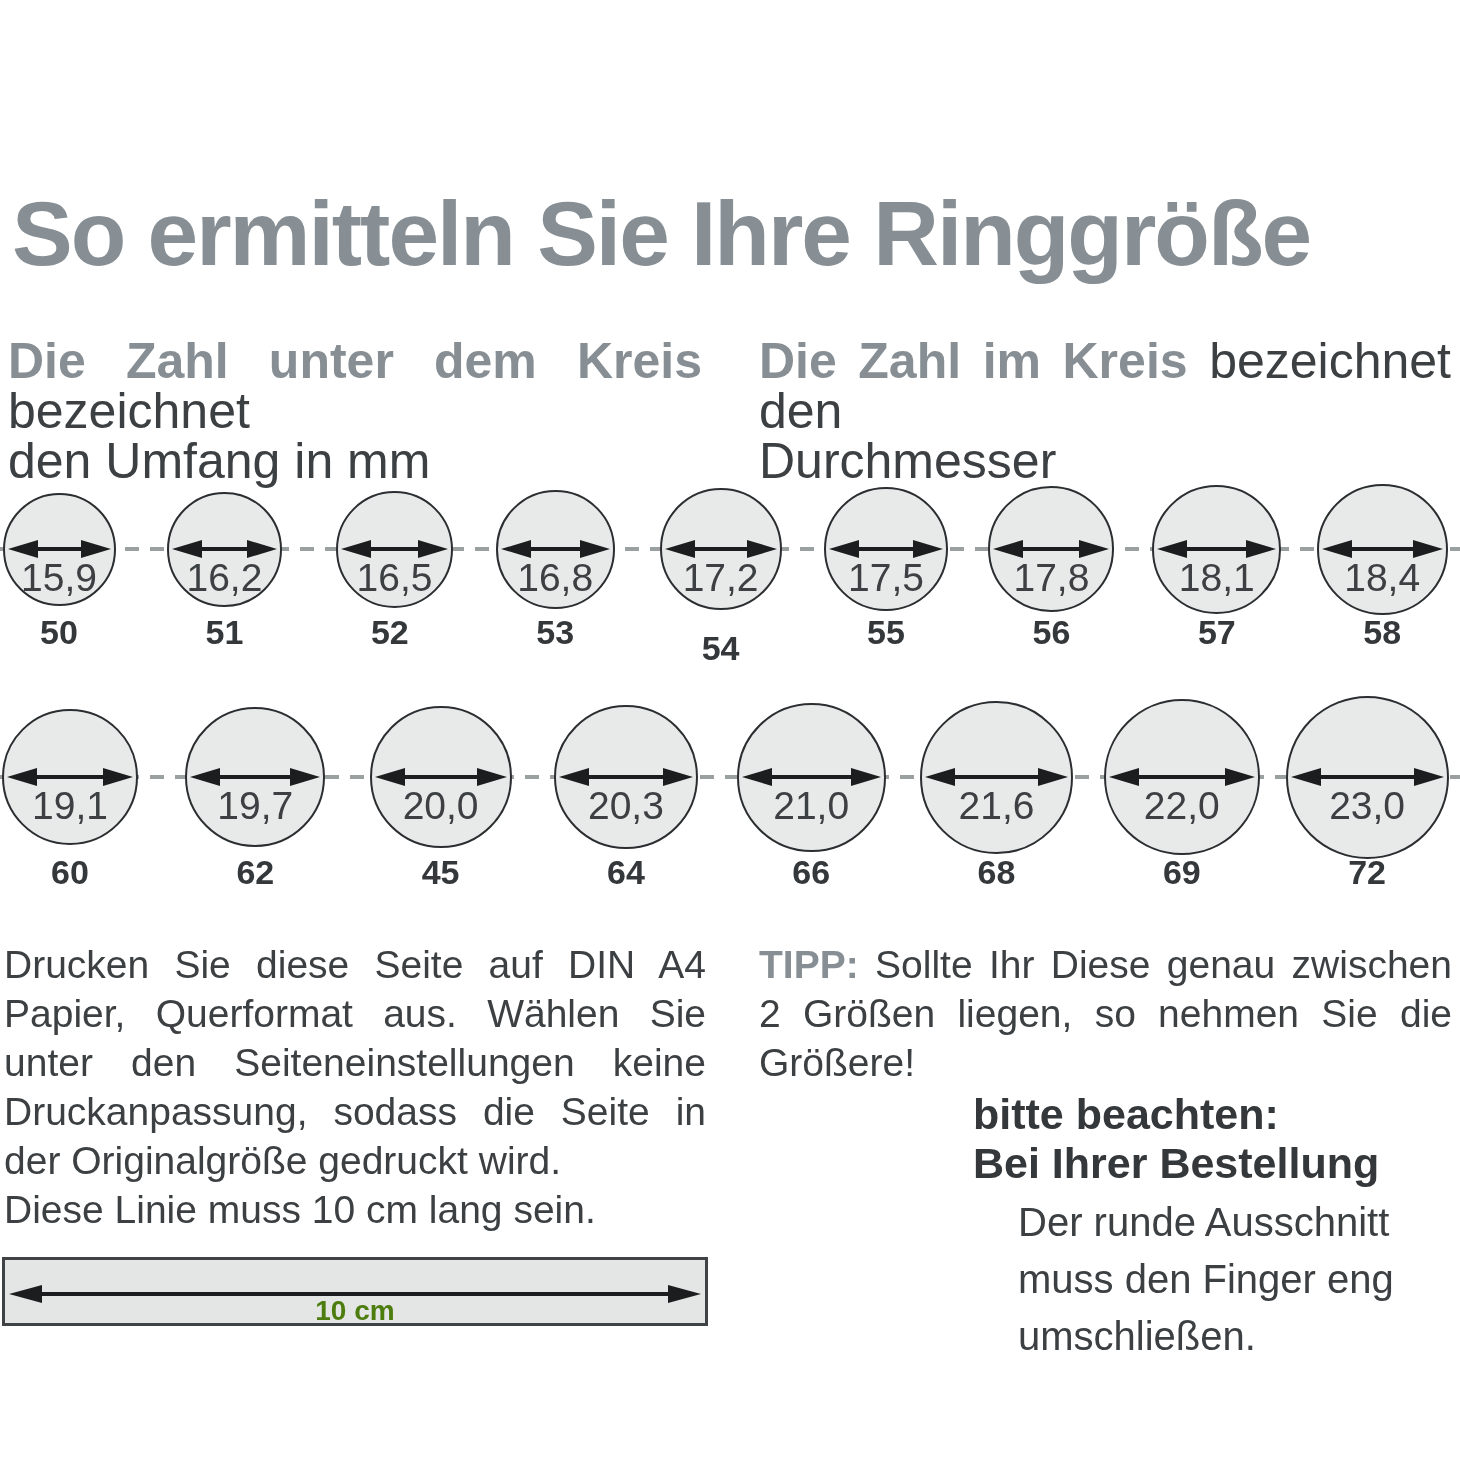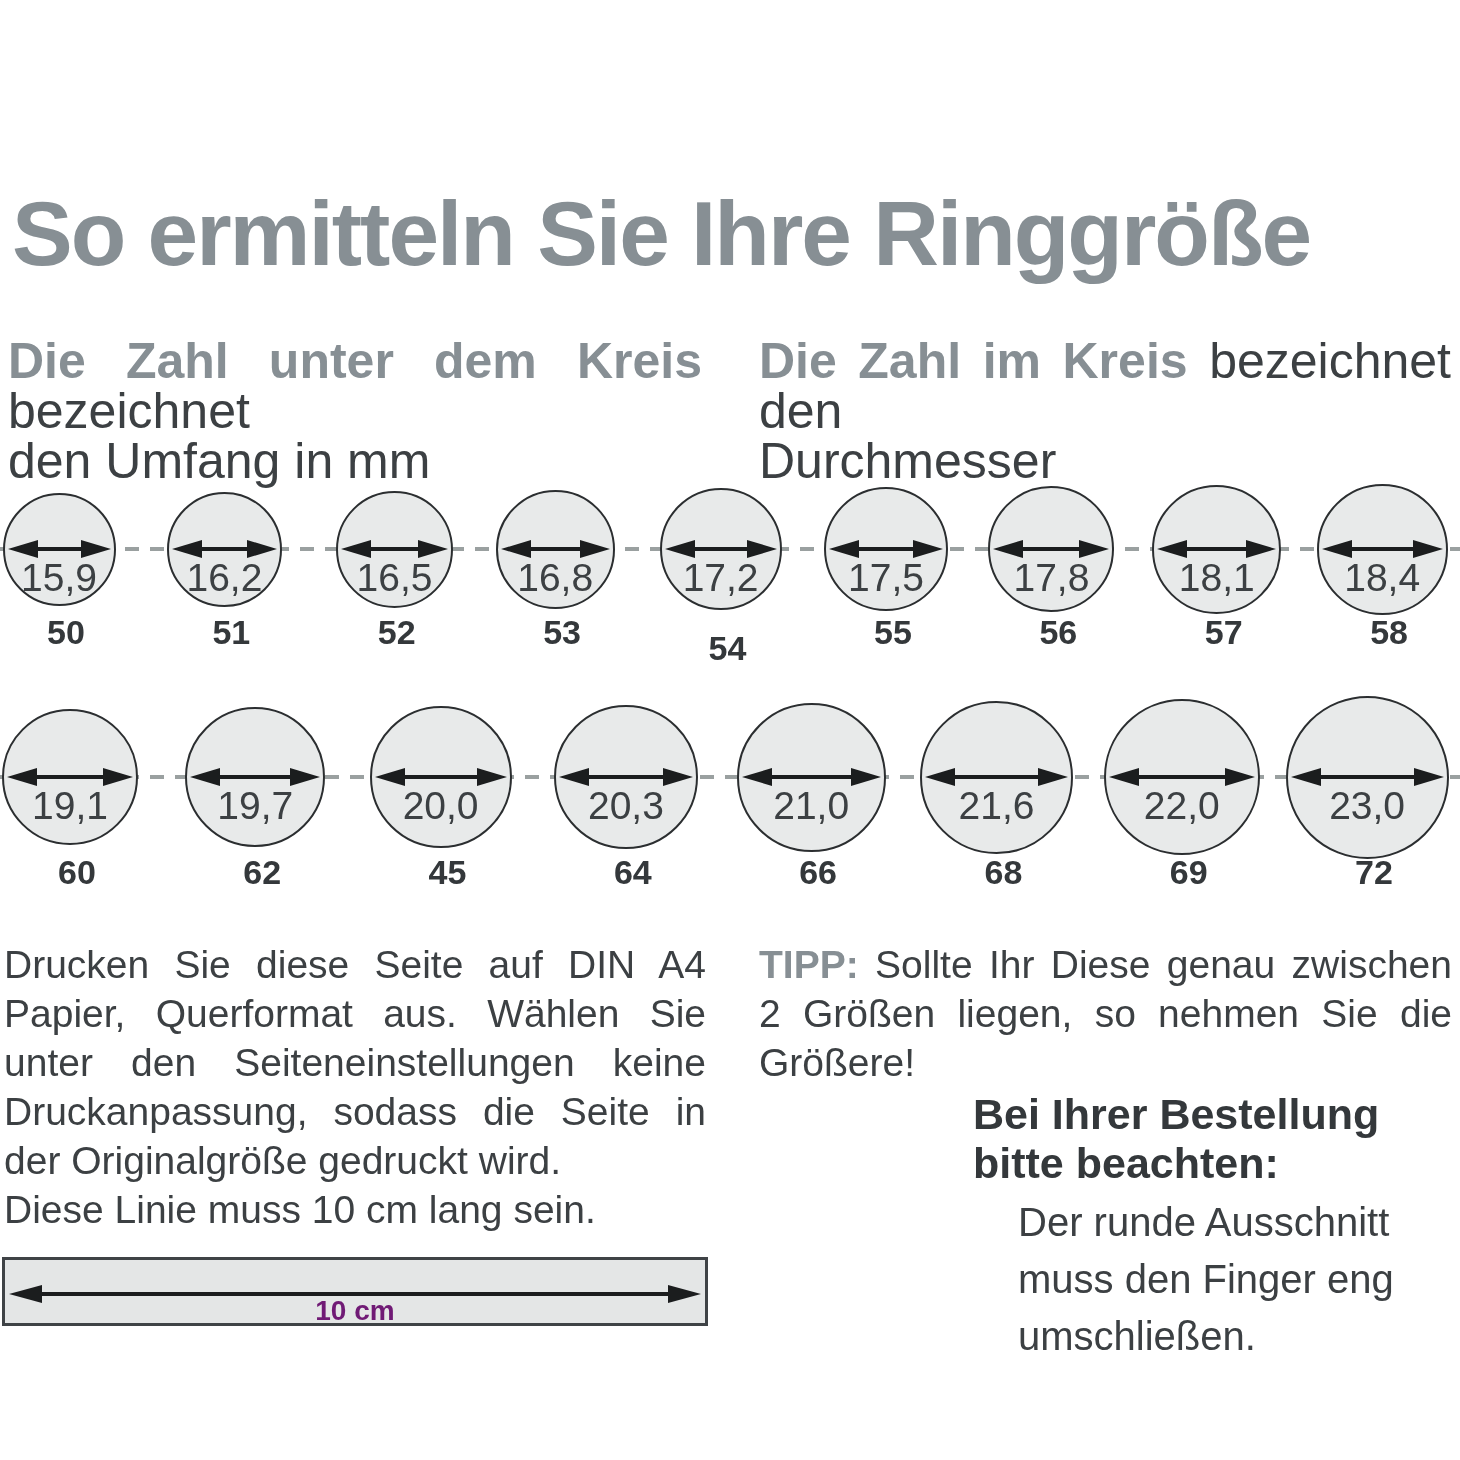--- a/index.html
+++ b/index.html
@@ -23,34 +23,34 @@
   .circle{
     position:absolute;border-radius:50%;background:#e8eaea;
     border:2px solid #2b2e30;box-sizing:border-box;z-index:2;
   }
   .arrowsvg{position:absolute;}
   .dlabel{
     position:absolute;left:0;right:0;text-align:center;
     font-size:39px;color:#3c4043;
   }
   .sizelabel{
-    position:absolute;width:120px;font-weight:bold;
-    font-size:34px;color:#34383b;z-index:2;padding-left:48px;
+    position:absolute;width:120px;text-align:center;font-weight:bold;
+    font-size:34px;color:#34383b;z-index:2;
   }
   .pblock{position:absolute;font-size:39px;line-height:49px;color:#3c4043;}
   #print-note{left:4px;top:940px;width:702px;}
   #tip-block{left:759px;top:940px;width:693px;}
   .ruler{
     position:absolute;left:2px;top:1257px;width:706px;height:69px;
     background:#e4e6e6;border:3px solid #3f4346;box-sizing:border-box;
   }
   .ruler svg{position:absolute;left:3px;top:19px;}
   .rlabel{
     position:absolute;left:0;right:0;top:35px;text-align:center;
-    font-weight:bold;font-size:28px;color:#701a75;
+    font-weight:bold;font-size:28px;color:#4d7c0f;
   }
   .order-heading{
     position:absolute;left:973px;top:1090px;font-size:43px;font-weight:bold;
     line-height:49px;color:#34383b;
   }
   .order-body{
     position:absolute;left:1018px;top:1194px;font-size:40px;
     line-height:57px;color:#3c4043;
   }
 </style>
@@ -257,22 +257,22 @@
   <div class="pblock" id="tip-block">
     <div class="jline">
       <span class="gray">TIPP:</span>
       <span>Sollte Ihr Diese genau zwischen</span>
     </div>
     <div class="jline">2 Größen liegen, so nehmen Sie die</div>
     <div>Größere!</div>
   </div>
 
   <div class="order-heading">
+    <div>bitte beachten:</div>
     <div>Bei Ihrer Bestellung</div>
-    <div>bitte beachten:</div>
   </div>
 
   <div class="order-body">
     <div>Der runde Ausschnitt</div>
     <div>muss den Finger eng</div>
     <div>umschließen.</div>
   </div>
 
 </div>
 

